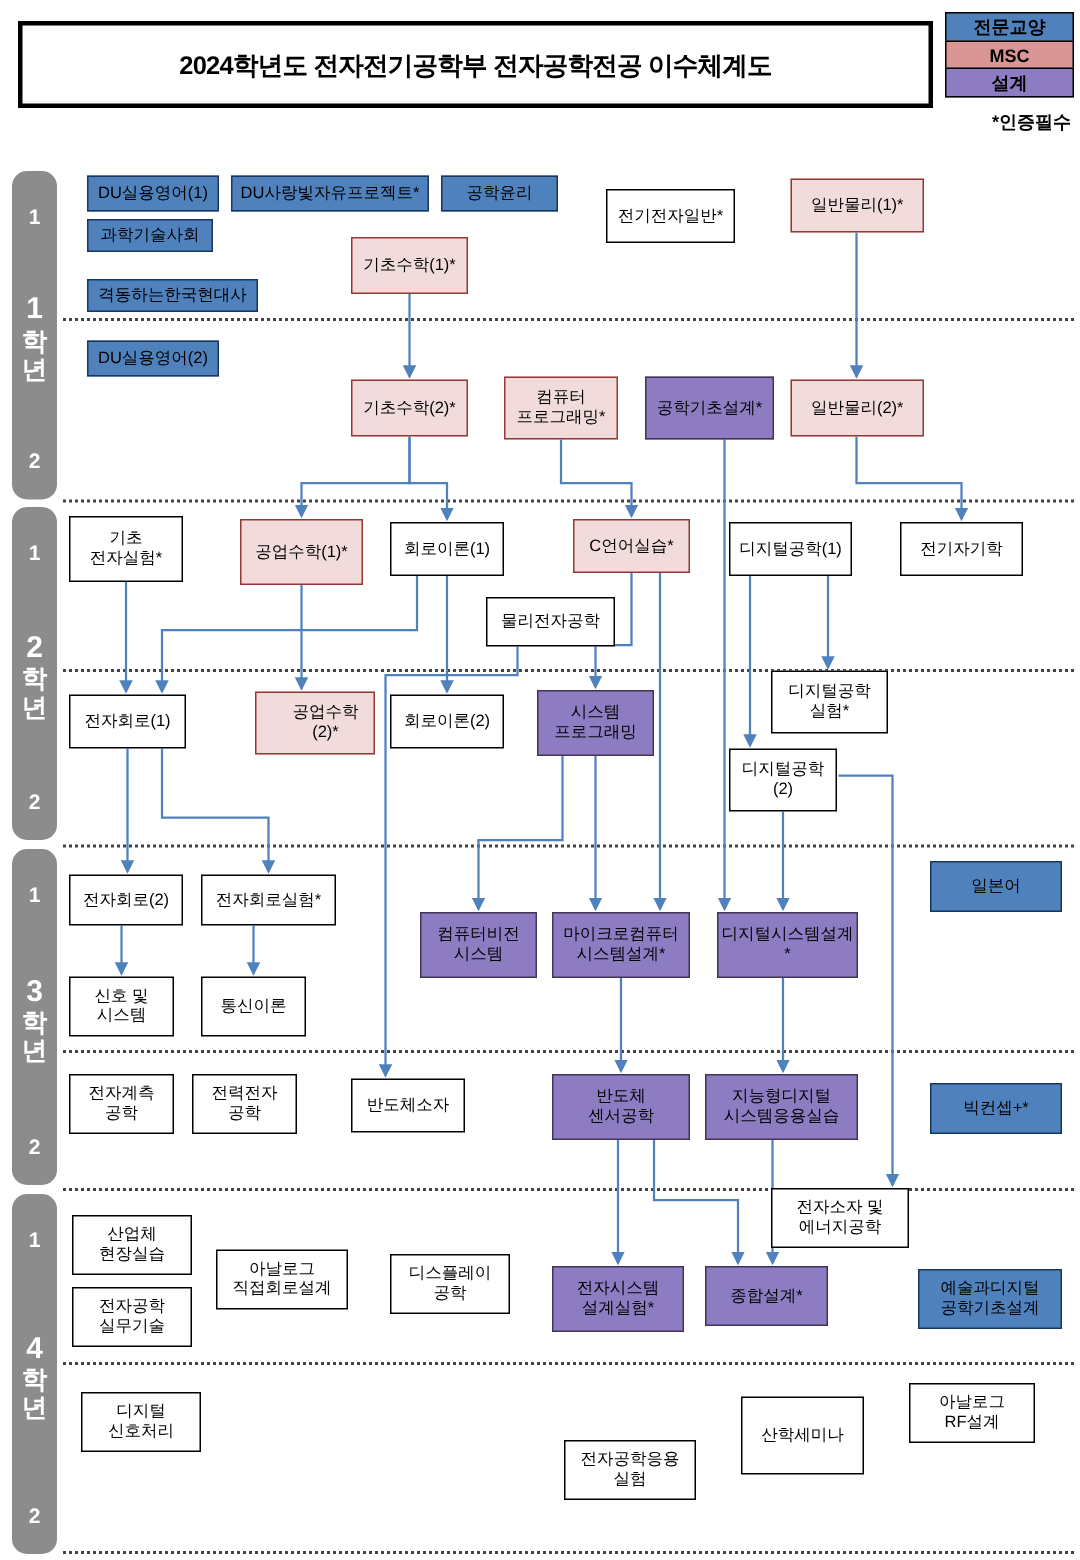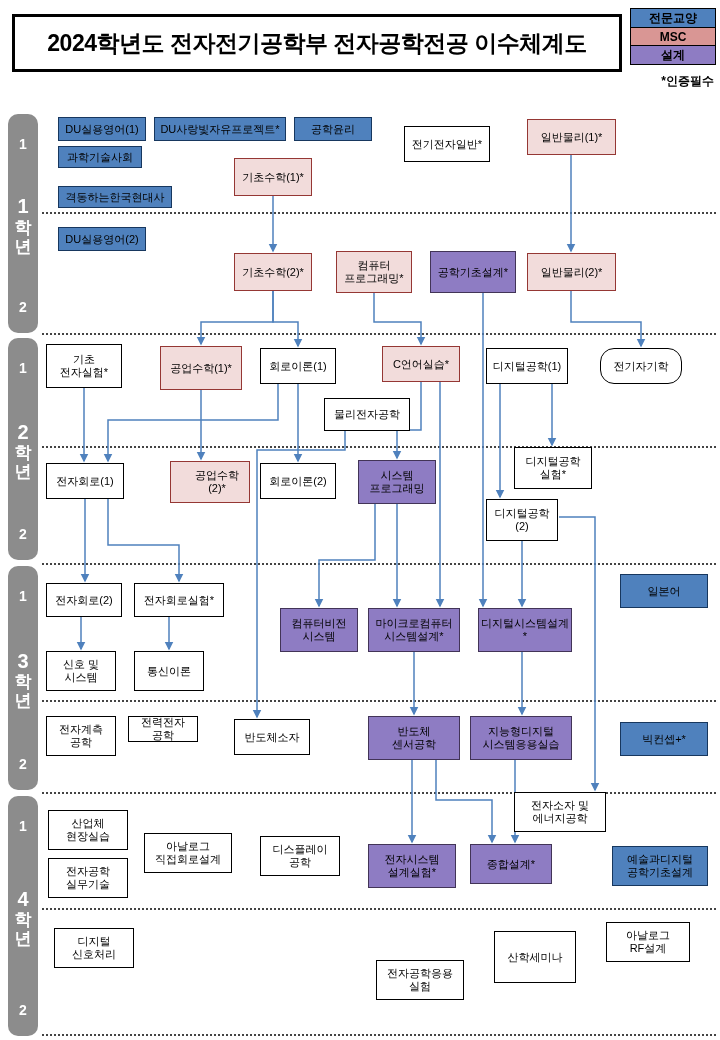--- a/index.html
+++ b/index.html
@@ -6,21 +6,21 @@
   html,body{margin:0;padding:0;}
   body{
     width:720px;height:1040px;position:relative;background:#fff;overflow:hidden;
     font-family:"Liberation Sans","DejaVu Sans",sans-serif;color:#000;
   }
   .title-box{
     position:absolute;left:12px;top:14px;width:610px;height:58px;
     border:3px solid #000;display:flex;align-items:center;justify-content:center;
     background:#fff;z-index:3;box-sizing:border-box;
   }
-  .title-box h1{font-size:23px;margin:0;font-weight:bold;letter-spacing:-0.5px;}
+  .title-box h1{font-size:17px;margin:0;font-weight:bold;letter-spacing:-0.5px;}
   .legend{position:absolute;left:630px;top:8px;width:86px;z-index:3;}
   .legend-item{
     height:20px;border:1.5px solid #000;display:flex;align-items:center;justify-content:center;
     font-size:12px;font-weight:bold;box-sizing:border-box;
   }
   .legend-item + .legend-item{margin-top:-1.5px;}
   .legend-item.blue{background:var(--blue-fill);}
   .legend-item.pink{background:var(--legend-pink-fill);}
   .legend-item.purple{background:var(--purple-fill);}
   .legend-note{margin-top:8px;text-align:right;font-size:12px;font-weight:bold;padding-right:2px;}
@@ -154,21 +154,21 @@
     <div class="course pink" style="left: 336px; top: 251px; width: 76px; height: 42px;">컴퓨터
 프로그래밍*</div>
     <div class="course purple" style="left: 430px; top: 251px; width: 86px; height: 42px;">공학기초설계*</div>
     <div class="course pink" style="left: 527px; top: 253px; width: 89px; height: 38px;">일반물리(2)*</div>
     <div class="course white" style="left: 46px; top: 344px; width: 76px; height: 44px;">기초
 전자실험*</div>
     <div class="course pink" style="left: 160px; top: 346px; width: 82px; height: 44px;">공업수학(1)*</div>
     <div class="course white" style="left: 260px; top: 348px; width: 76px; height: 36px;">회로이론(1)</div>
     <div class="course pink" style="left: 382px; top: 346px; width: 78px; height: 36px;">C언어실습*</div>
     <div class="course white" style="left: 486px; top: 348px; width: 82px; height: 36px;">디지털공학(1)</div>
-    <div class="course white" style="left: 600px; top: 348px; width: 82px; height: 36px; border-radius: 14px;">전기자기학</div>
+    <div class="course white" style="left: 600px; top: 348px; width: 82px; height: 36px;">전기자기학</div>
     <div class="course white" style="left: 324px; top: 398px; width: 86px; height: 33px;">물리전자공학</div>
     <div class="course white" style="left: 46px; top: 463px; width: 78px; height: 36px;">전자회로(1)</div>
     <div class="course pink" style="left: 170px; top: 461px; width: 80px; height: 42px; padding-left: 16px;">공업수학(2)*</div>
     <div class="course white" style="left: 260px; top: 463px; width: 76px; height: 36px;">회로이론(2)</div>
     <div class="course purple" style="left: 358px; top: 460px; width: 78px; height: 44px;">시스템
 프로그래밍</div>
     <div class="course white" style="left: 514px; top: 447px; width: 78px; height: 42px;">디지털공학
 실험*</div>
     <div class="course white" style="left: 486px; top: 499px; width: 72px; height: 42px;">디지털공학
 (2)</div>
@@ -178,21 +178,21 @@
     <div class="course purple" style="left: 280px; top: 608px; width: 78px; height: 44px;">컴퓨터비전
 시스템</div>
     <div class="course purple" style="left: 368px; top: 608px; width: 92px; height: 44px;">마이크로컴퓨터
 시스템설계*</div>
     <div class="course purple" style="left: 478px; top: 608px; width: 94px; height: 44px;">디지털시스템설계*</div>
     <div class="course white" style="left: 46px; top: 651px; width: 70px; height: 40px;">신호 및
 시스템</div>
     <div class="course white" style="left: 134px; top: 651px; width: 70px; height: 40px;">통신이론</div>
     <div class="course white" style="left: 46px; top: 716px; width: 70px; height: 40px;">전자계측
 공학</div>
-    <div class="course white" style="left: 128px; top: 716px; width: 70px; height: 26px;">전력전자
+    <div class="course white" style="left: 128px; top: 716px; width: 70px; height: 40px;">전력전자
 공학</div>
     <div class="course white" style="left: 234px; top: 719px; width: 76px; height: 36px;">반도체소자</div>
     <div class="course purple" style="left: 368px; top: 716px; width: 92px; height: 44px;">반도체
 센서공학</div>
     <div class="course purple" style="left: 470px; top: 716px; width: 102px; height: 44px;">지능형디지털
 시스템응용실습</div>
     <div class="course blue" style="left: 620px; top: 722px; width: 88px; height: 34px;">빅컨셉+*</div>
     <div class="course white" style="left: 514px; top: 792px; width: 92px; height: 40px;">전자소자 및
 에너지공학</div>
     <div class="course white" style="left: 48px; top: 810px; width: 80px; height: 40px;">산업체

